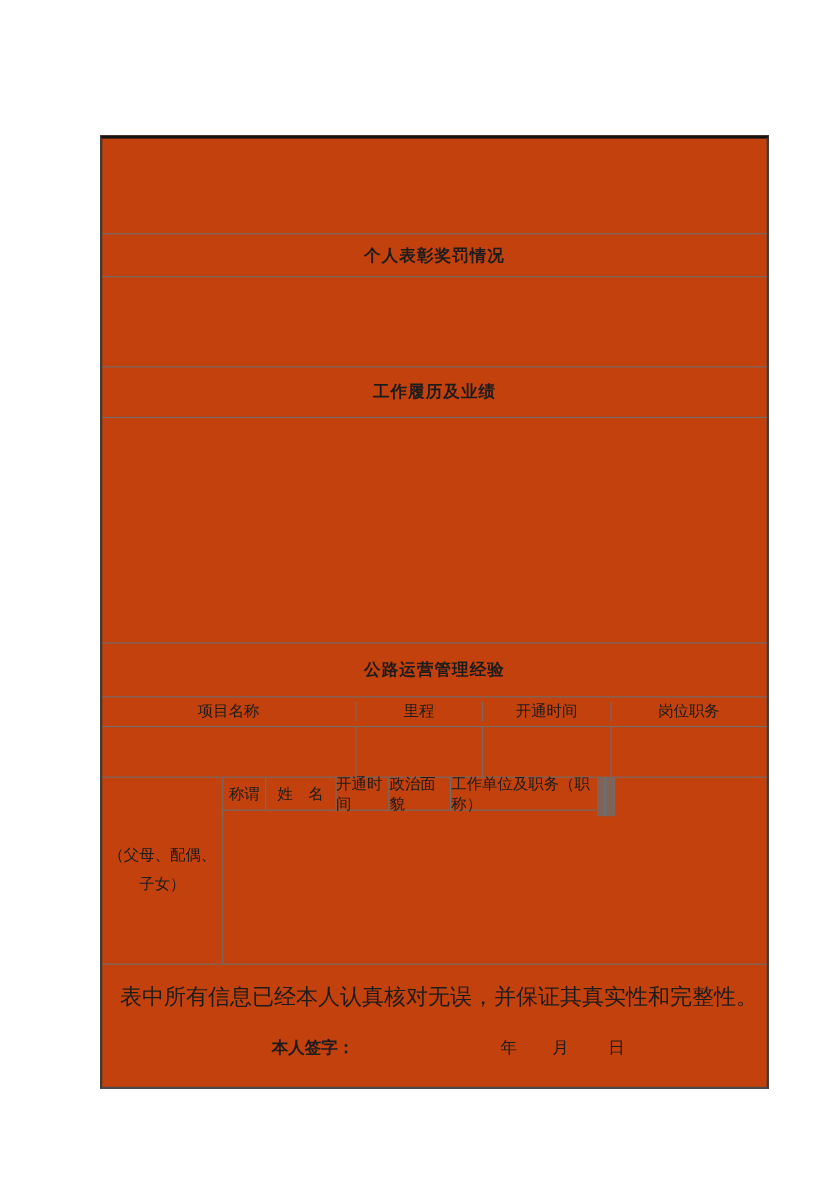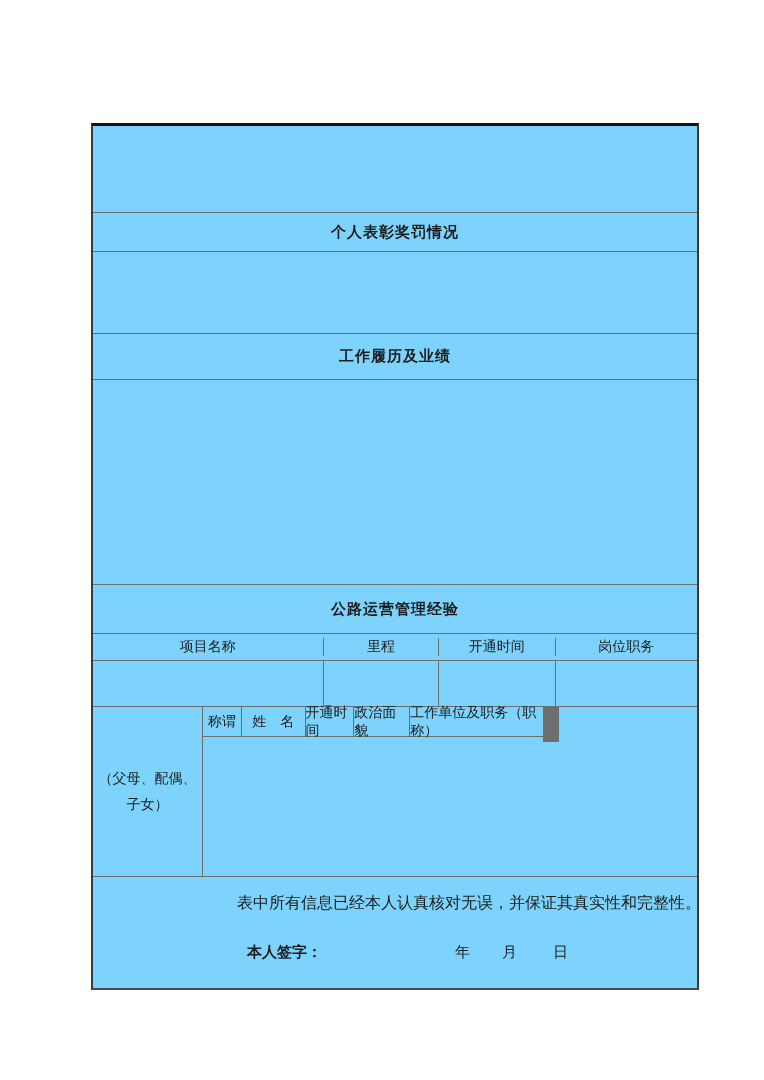--- a/index.html
+++ b/index.html
@@ -20,21 +20,21 @@
     top: 123px;
     width: 608px;
     height: 867px;
     box-sizing: border-box;
     border-left: 2px solid #3a3a3a;
     border-right: 2px solid #3a3a3a;
     border-bottom: 2px solid #4a4a4a;
     border-top: 3px solid #141414;
     display: flex;
     flex-direction: column;
-    background: #7dd3fc;
+    background: #c2410c;
   }
   .row {
     box-sizing: border-box;
     border-bottom: 1px solid #6e6e6e;
     flex: 0 0 auto;
     display: flex;
   }
   .row:last-child { border-bottom: none; }
   .sec-header {
     align-items: center;
@@ -90,24 +90,24 @@
   .fcol-work  { width: 39.1%; }
   
   .footer {
     flex: 1 1 auto;
     position: relative;
     display: block;
   }
   .declaration {
     position: absolute;
     top: 16px;
-    left: 4px;
+    left: 16px;
     width: 100%;
-    text-align: right;
-    font-size: 16px;
+    text-align: left;
+    font-size: 20px;
   }
   .sig-label   { position: absolute; top: 66px; left: 154px; font-size: 15px; font-weight: bold; }
   .date-year   { position: absolute; top: 66px; left: 362px; font-size: 15px; }
   .date-month  { position: absolute; top: 66px; left: 409px; font-size: 15px; }
   .date-day    { position: absolute; top: 66px; left: 460px; font-size: 15px; }
   
   .h-empty1  { height: 87px; }
   .h-sec1    { height: 39px; }
   .h-empty2  { height: 82px; }
   .h-sec2    { height: 46px; }

